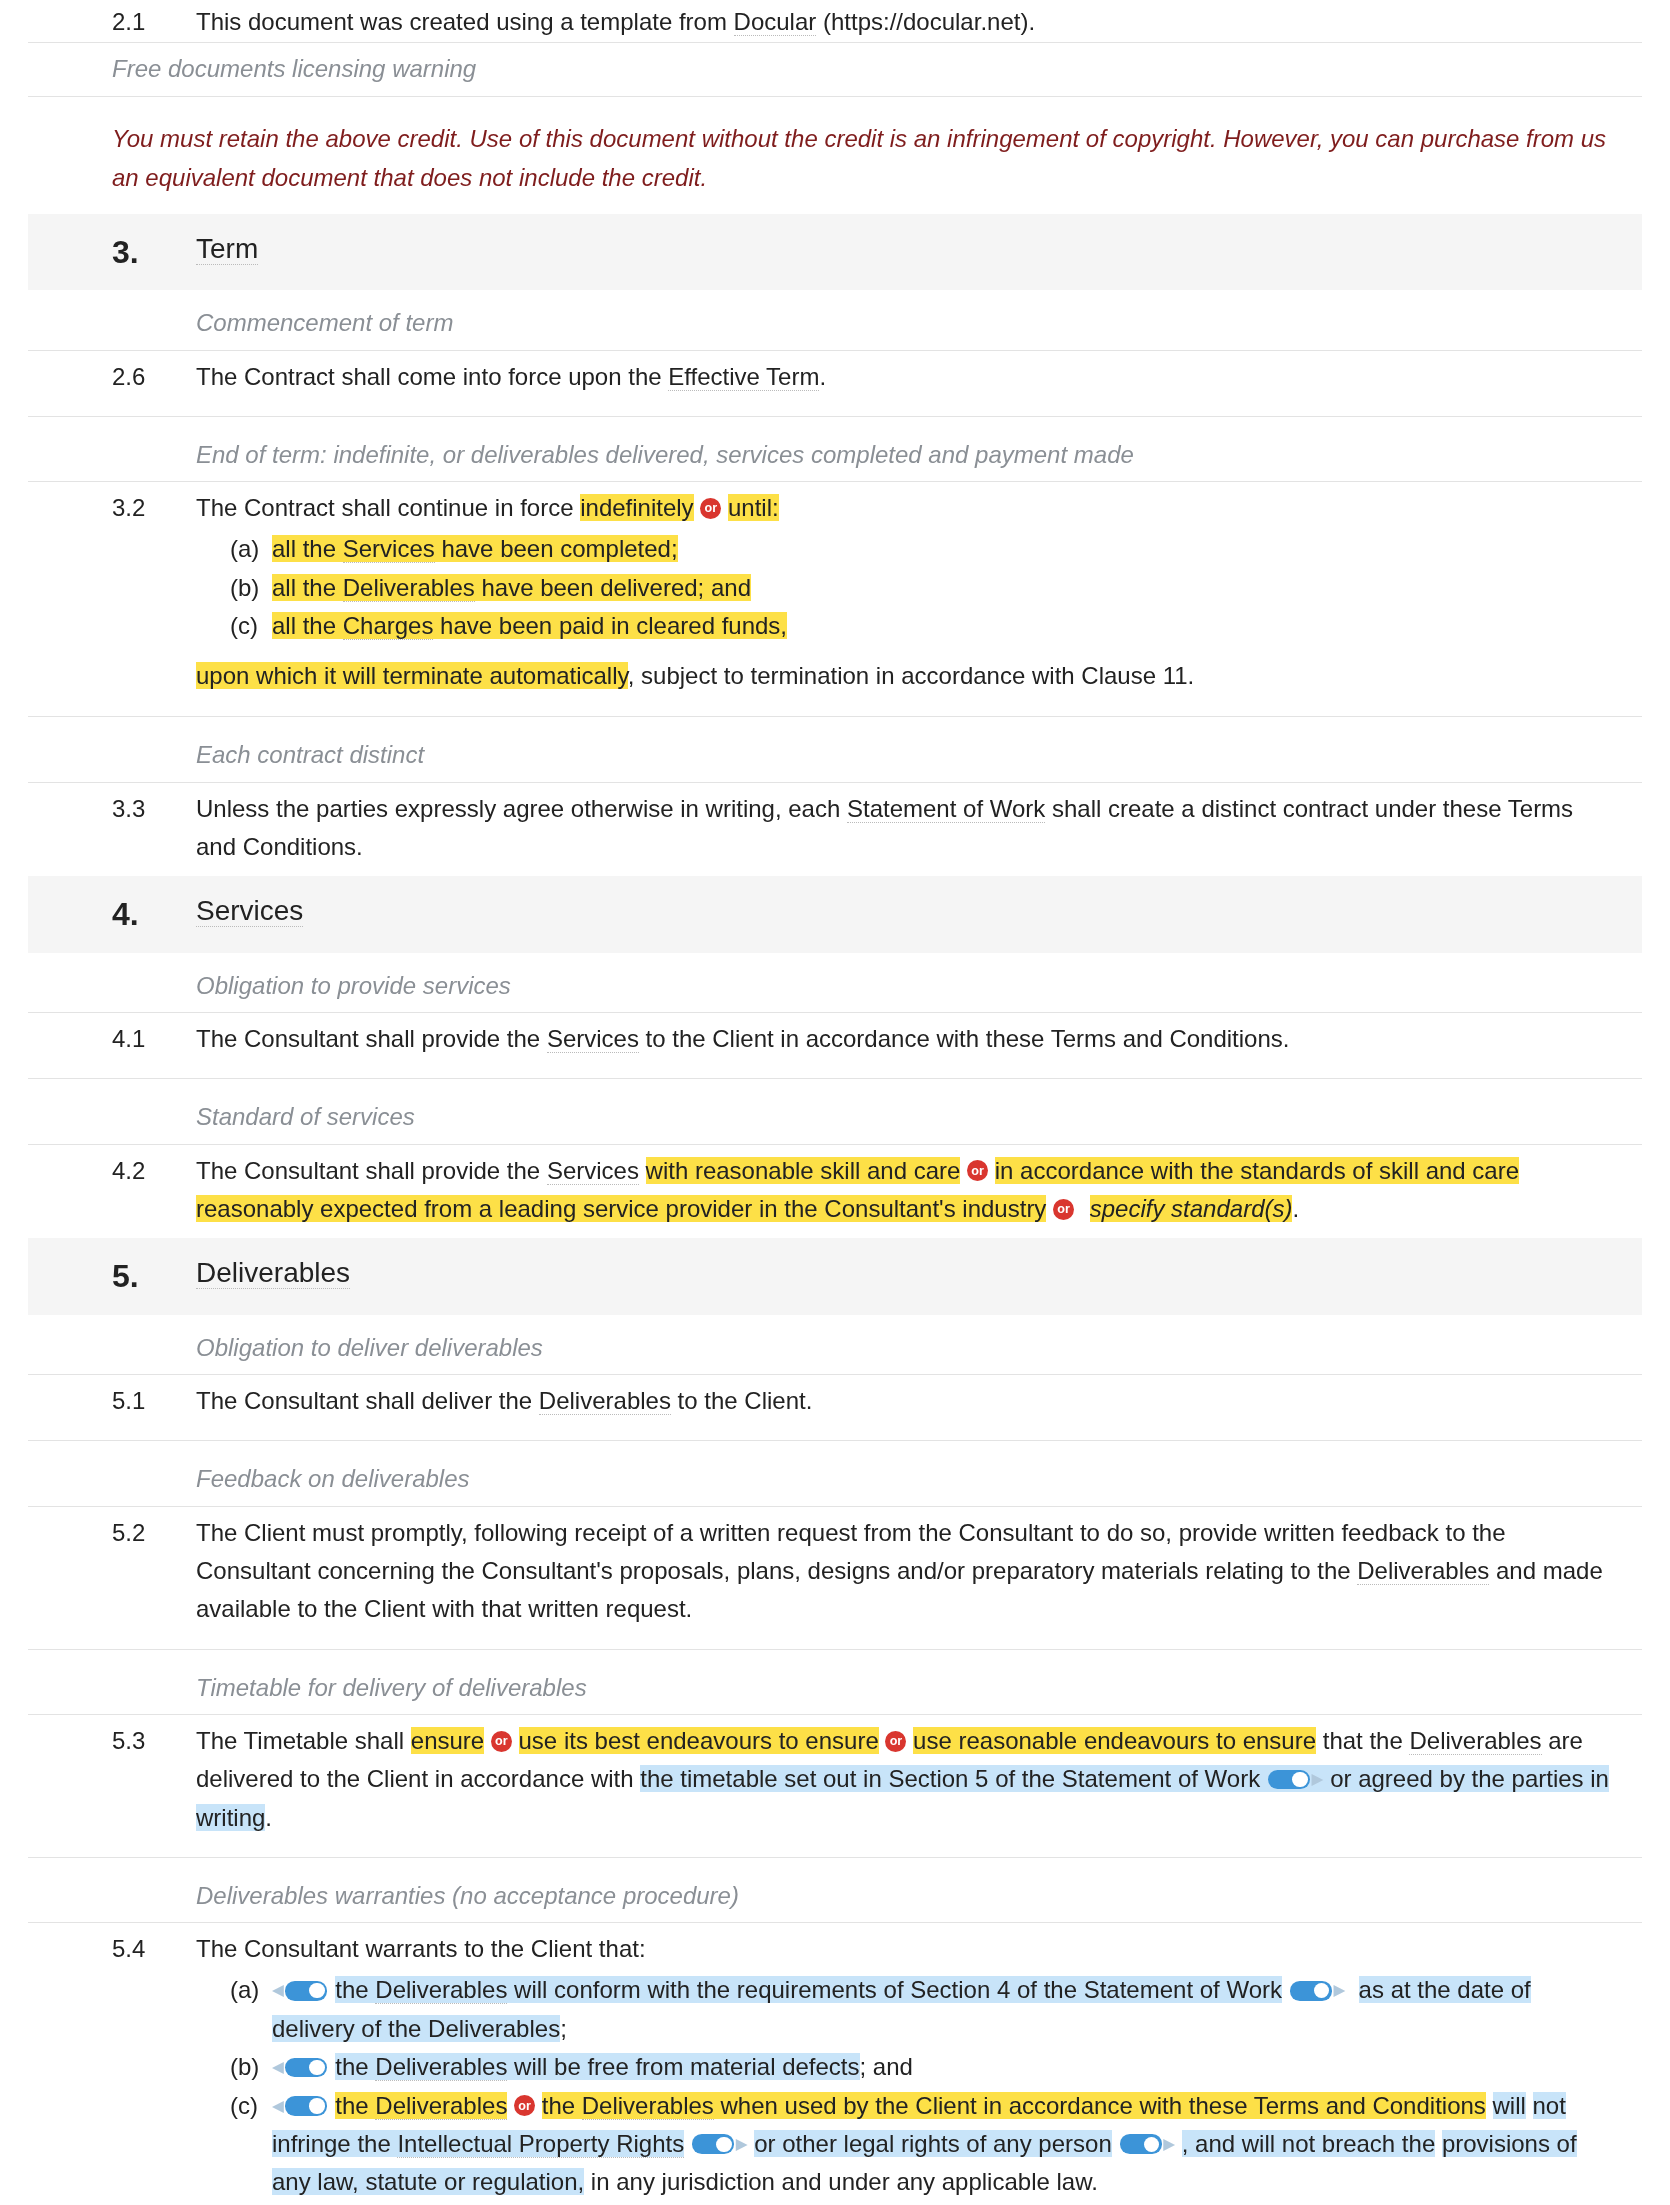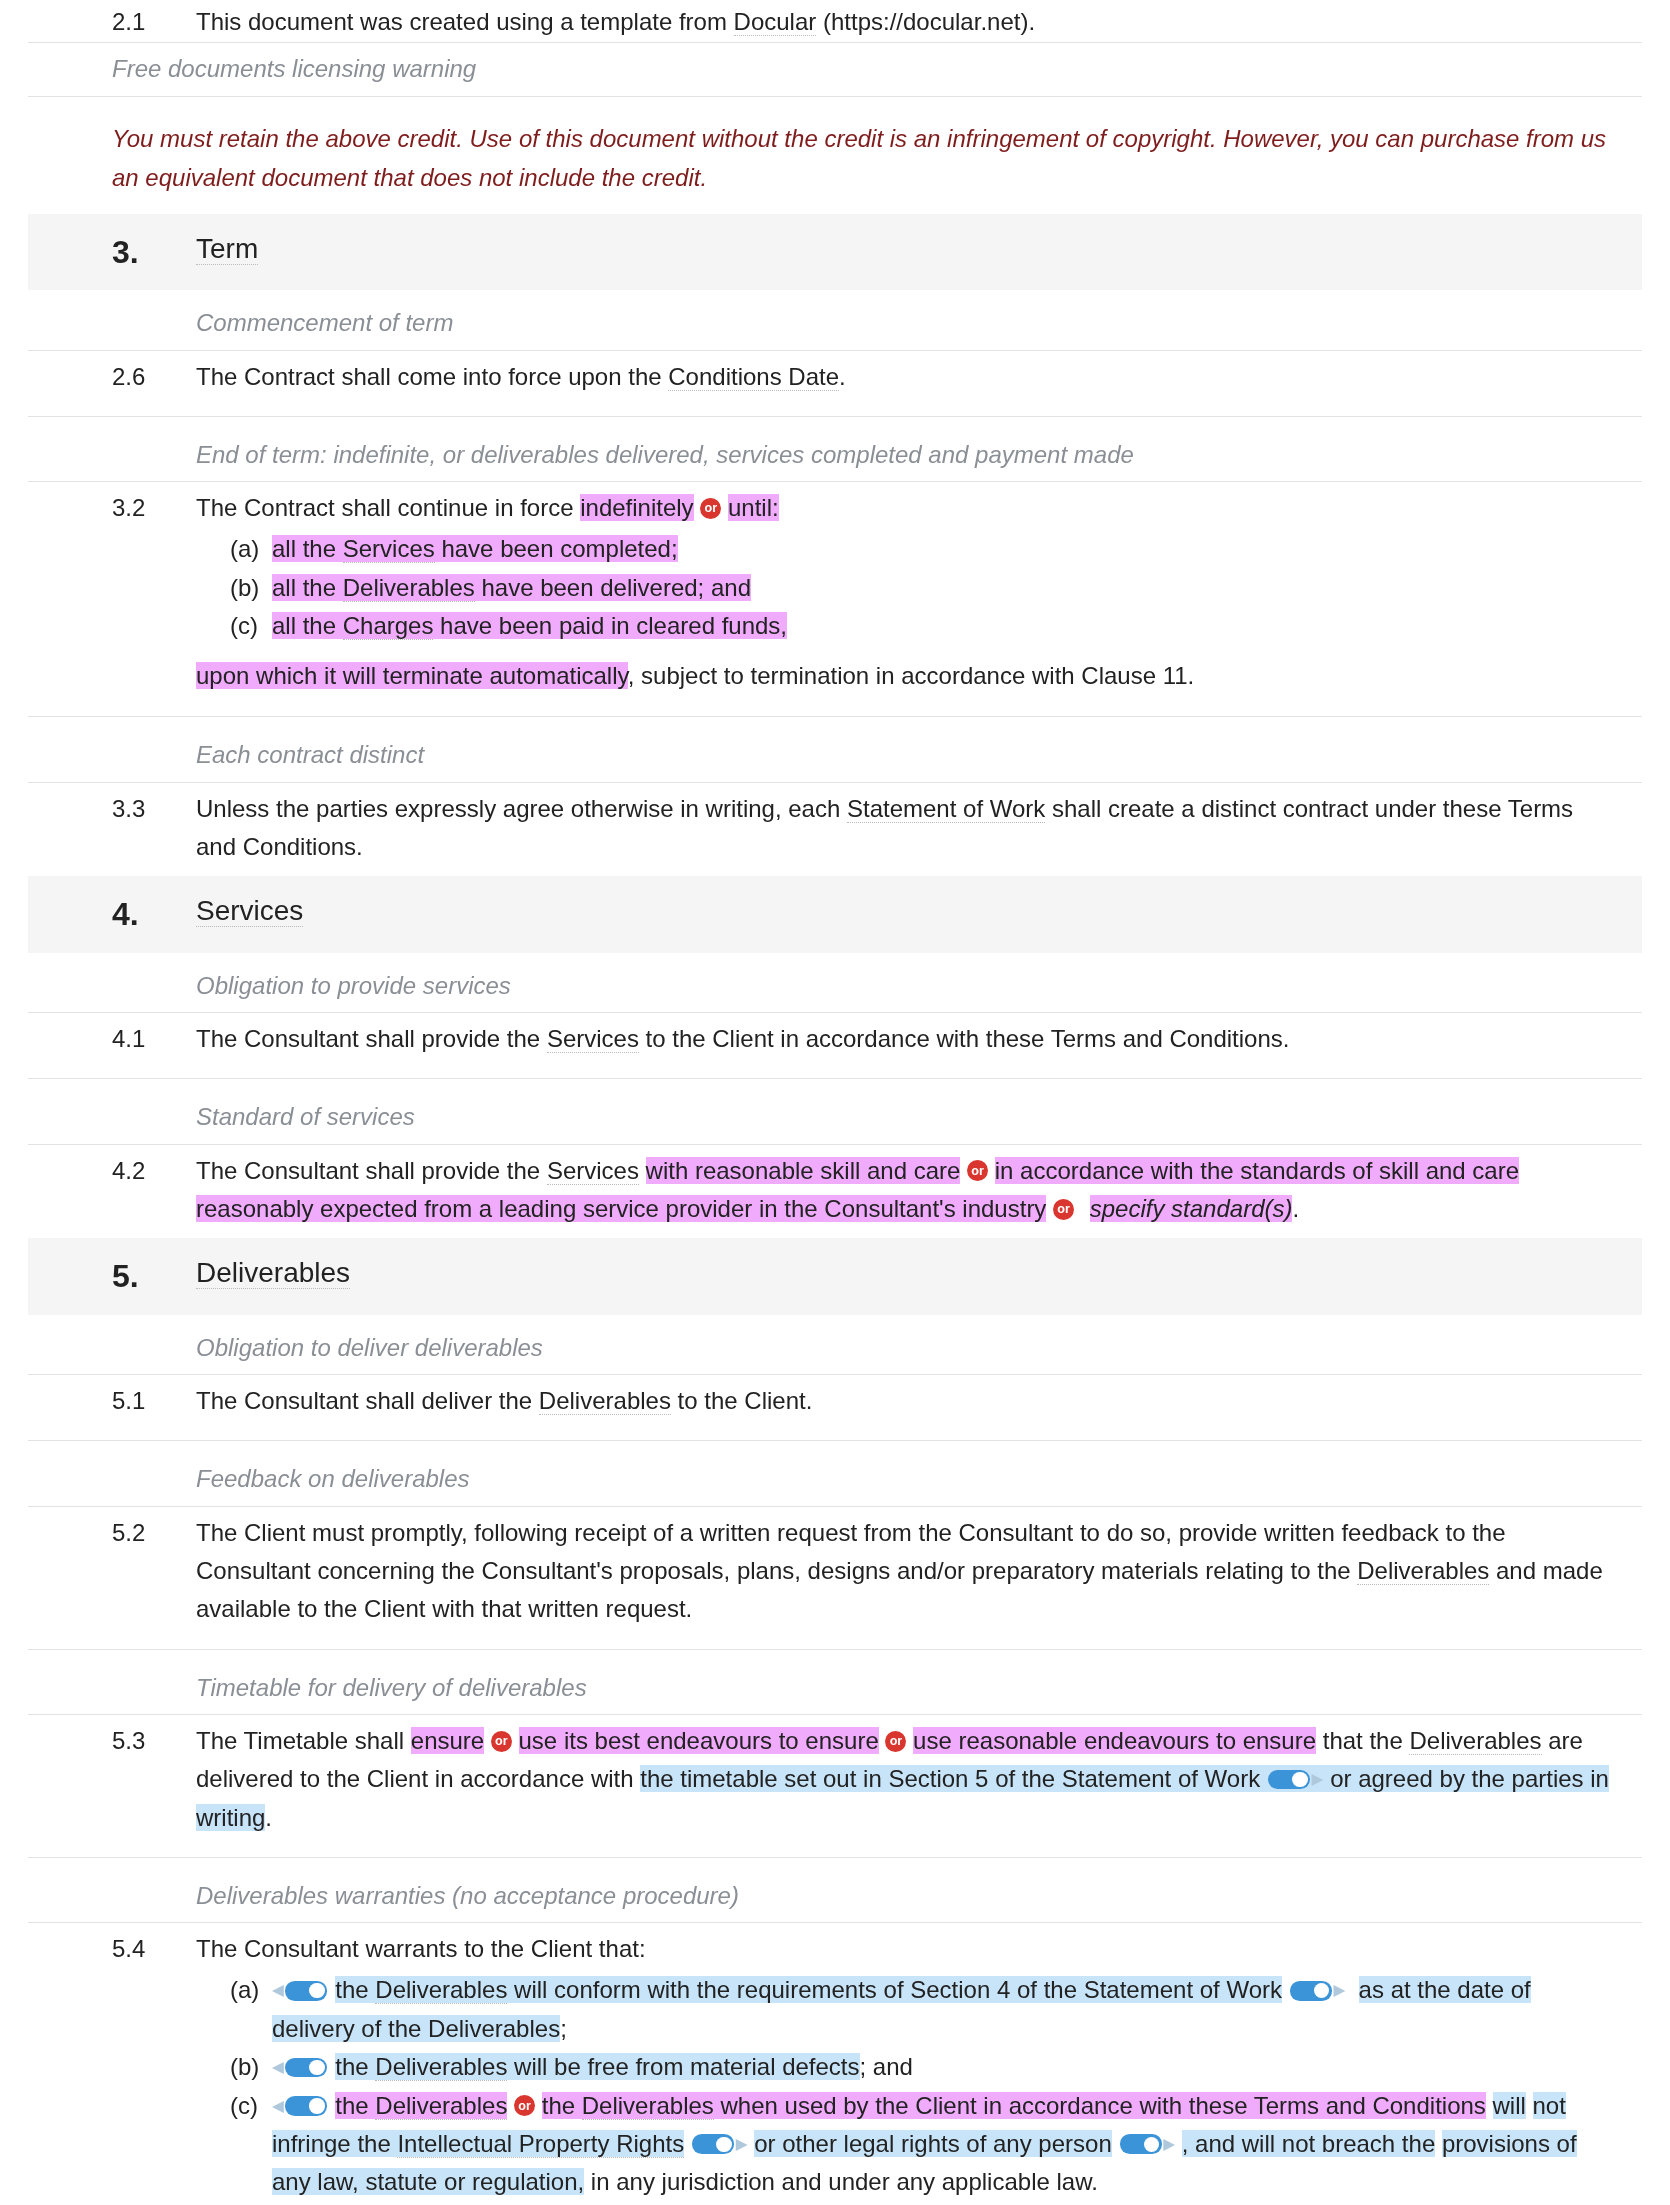--- a/index.html
+++ b/index.html
@@ -69,21 +69,21 @@
     padding-left: 34px;
     margin-top: 2.8px;
   }
   .sub-item {
     display: flex;
   }
   .sub-mark {
     width: 42px;
     flex-shrink: 0;
   }
-  .hl-red { background: #f0abfc; }
+  .hl-red { background: #fde047; }
   .hl-blue { background: #c8e4f9; }
   .or-badge {
     display: inline-flex;
     align-items: center;
     justify-content: center;
     width: 21px;
     height: 21px;
     border-radius: 50%;
     background: #d9362f;
     color: #fff;
@@ -157,21 +157,21 @@
 
 <div class="section-heading">
   <div class="section-num"><span class="section-num-text">3.</span></div>
   <div><span class="section-title">Term</span></div>
 </div>
 
 <div class="note">Commencement of term</div>
 <div class="clause-row">
   <div class="clause-num">2.6</div>
   <div class="clause-body">
-    <span>The Contract shall come into force upon the </span><span class="dotted">Conditions Date</span><span>.</span>
+    <span>The Contract shall come into force upon the </span><span class="dotted">Effective Term</span><span>.</span>
   </div>
 </div>
 
 <div class="note divider-top">End of term: indefinite, or deliverables delivered, services completed and payment made</div>
 <div class="clause-row">
   <div class="clause-num">3.2</div>
   <div class="clause-body">
     <span>The Contract shall continue in force </span><span class="hl-red">indefinitely</span>
     <span class="or-badge">or</span>
     <span class="hl-red">until:</span>

